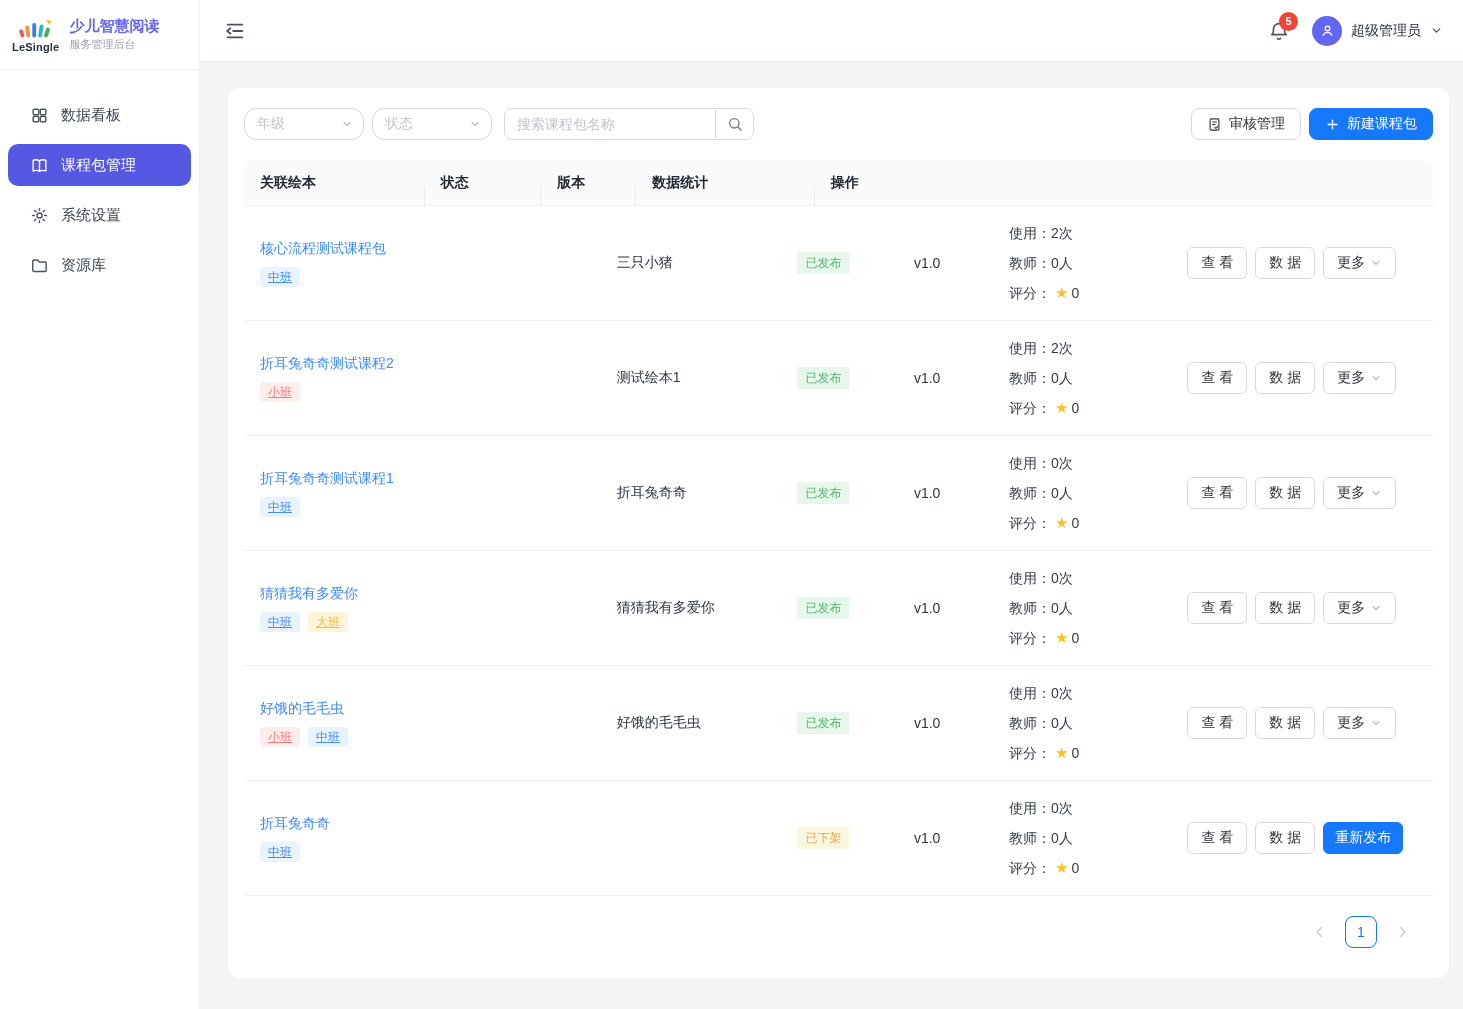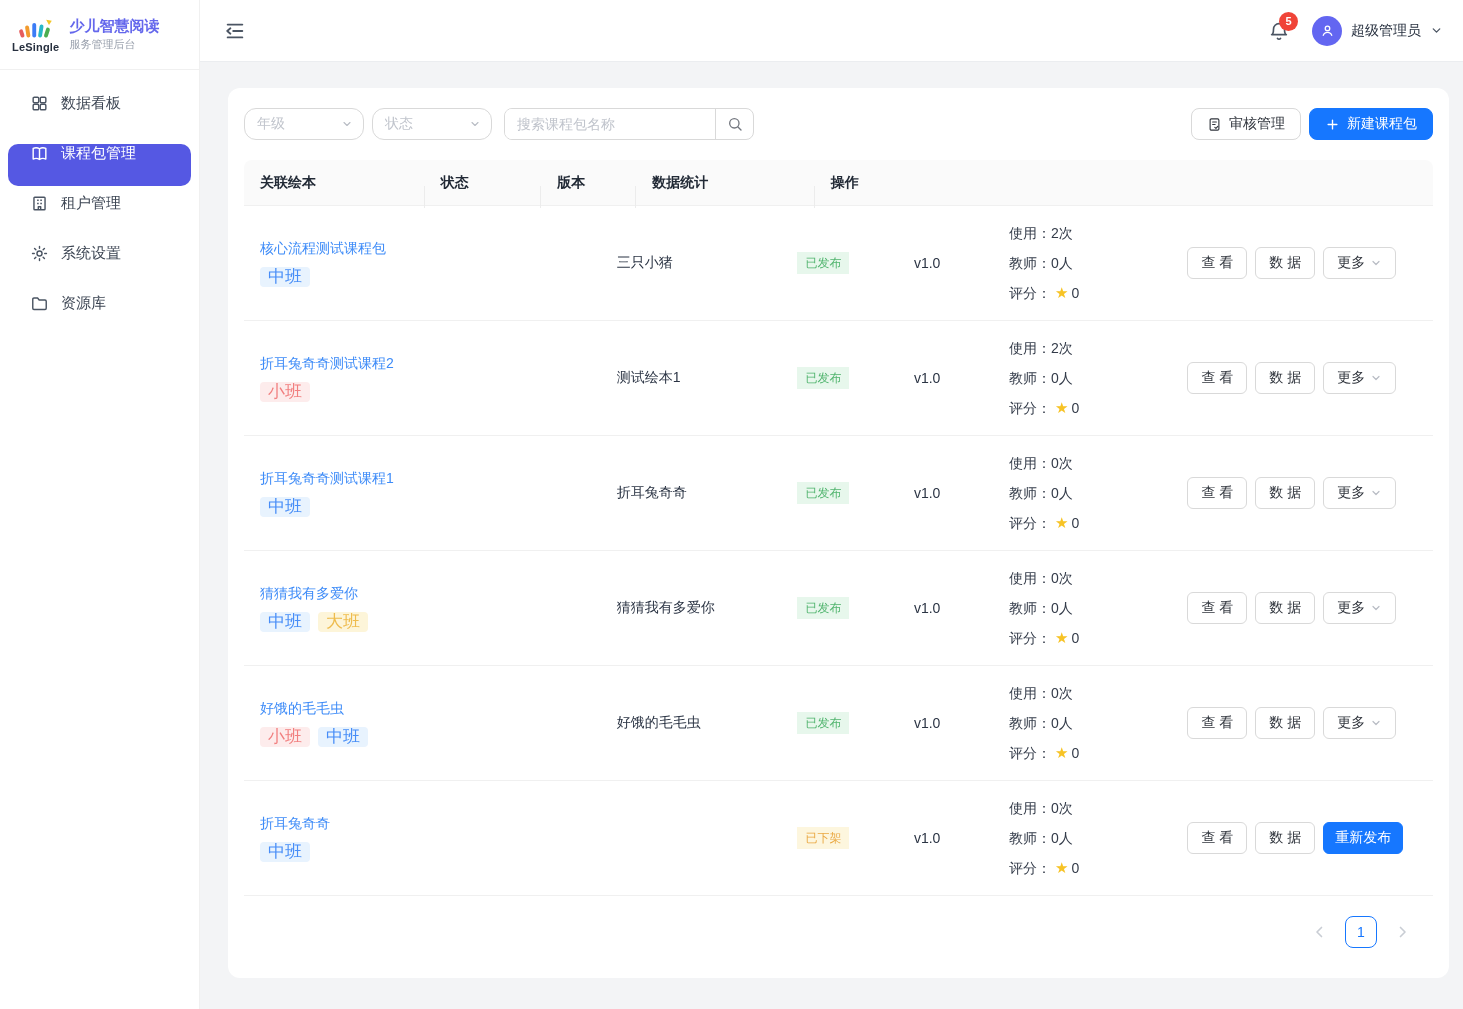--- a/index.html
+++ b/index.html
@@ -20,21 +20,21 @@
   .app{display:flex;width:100%;height:100%;}
 
   
   .sidebar{width:200px;min-width:200px;background:#fff;border-right:1px solid var(--border);display:flex;flex-direction:column;}
   .logo{height:70px;display:flex;align-items:center;gap:10px;padding:0 12px;border-bottom:1px solid var(--border);}
   .logo-left{display:flex;flex-direction:column;align-items:center;}
   .logo-brand{font-size:11px;font-weight:700;color:#27303f;margin-top:-2px;letter-spacing:.2px;}
   .logo-title{font-size:15px;font-weight:700;color:var(--brand-purple);line-height:1.25;}
   .logo-sub{font-size:11px;color:#9aa1ad;margin-top:2px;}
   .menu{padding-top:20px;display:flex;flex-direction:column;}
-  .side-item{height:42px;margin:4px 8px;border-radius:10px;display:flex;align-items:flex-start;gap:12px;padding:0 22px;font-size:15px;color:#3d4654;cursor:pointer;}
+  .side-item{height:42px;margin:4px 8px;border-radius:10px;display:flex;align-items:center;gap:12px;padding:0 22px;font-size:15px;color:#3d4654;cursor:pointer;}
   .side-item .side-icon{width:19px;height:19px;color:#4b5563;}
   .side-item .side-icon svg{width:19px;height:19px;}
   .side-item.active{background:var(--sidebar-active);color:#fff;}
   .side-item.active .side-icon{color:#fff;}
 
   
   .main-col{flex:1;display:flex;flex-direction:column;min-width:0;}
   .topbar{height:62px;background:#fff;border-bottom:1px solid #ebedf0;display:flex;align-items:center;padding:0 20px 0 24px;}
   .collapse{width:22px;height:22px;color:#4b5563;cursor:pointer;}
   .collapse svg{width:22px;height:22px;}
@@ -76,21 +76,21 @@
   .col-name{width:30%;}
   .col-book{width:15.2%;}
   .col-status{width:9.8%;}
   .col-version{width:8%;}
   .col-stats{width:15%;}
   .col-ops{flex:1;}
   .tr{display:flex;align-items:center;height:115px;border-bottom:1px solid var(--border);}
   .td{padding:0 16px;font-size:14px;color:#2b3444;}
   .row-link{color:var(--link);text-decoration:none;font-size:14px;cursor:pointer;display:inline-block;}
   .tag-row{display:flex;gap:8px;margin-top:9px;}
-  .tag{font-size:17px;line-height:20px;padding:0 8px;border-radius:4px;}
+  .tag{font-size:12px;line-height:20px;padding:0 8px;border-radius:4px;text-decoration:underline;}
   .tag-blue{background:var(--tag-blue-bg);color:var(--tag-blue-text);}
   .tag-red{background:var(--tag-red-bg);color:var(--tag-red-text);}
   .tag-yellow{background:var(--tag-yellow-bg);color:var(--tag-yellow-text);}
   .badge-status{font-size:12px;line-height:22px;padding:0 8px;border-radius:0;display:inline-block;}
   .badge-published{background:var(--status-published-bg);color:var(--status-published-text);}
   .badge-unpublished{background:var(--status-unpublished-bg);color:var(--status-unpublished-text);}
   .stat-line{line-height:30px;font-size:14px;color:#333b49;white-space:nowrap;}
   .stat-line .star{color:var(--star);font-size:15px;margin:0 3px 0 4px;}
   .ops-wrap{display:flex;gap:8px;align-items:center;}
   .btn.sm{padding:0 13px;border-radius:6px;height:32px;gap:5px;}
@@ -142,30 +142,20 @@
   <div class="side-item active">
     <span class="side-icon">
             <svg viewBox="0 0 24 24" fill="none" stroke="currentColor" stroke-width="1.8" stroke-linejoin="round">
               <path d="M12 6c-2.5-1.6-5.5-1.6-8-.5V19c2.5-1.1 5.5-1.1 8 .5 2.5-1.6 5.5-1.6 8-.5V5.5c-2.5-1.1-5.5-1.1-8 .5z"></path>
               <path d="M12 6v13.5"></path>
             </svg>
           </span>
     <span class="side-label">课程包管理</span>
   </div>
 
-  <div class="side-item">
-    <span class="side-icon">
-            <svg viewBox="0 0 24 24" fill="none" stroke="currentColor" stroke-width="1.8" stroke-linejoin="round">
-              <rect x="5" y="4" width="14" height="16" rx="1"></rect>
-              <path d="M9 8h2M13 8h2M9 12h2M13 12h2"></path>
-              <path d="M10.5 20v-4h3v4"></path>
-            </svg>
-          </span>
-    <span class="side-label">租户管理</span>
-  </div>
 
   <div class="side-item">
     <span class="side-icon">
             <svg viewBox="0 0 24 24" fill="none" stroke="currentColor" stroke-width="1.8" stroke-linecap="round">
               <circle cx="12" cy="12" r="3.2"></circle>
               <path d="M12 3.2v2.2M12 18.6v2.2M3.2 12h2.2M18.6 12h2.2M5.8 5.8l1.6 1.6M16.6 16.6l1.6 1.6M18.2 5.8l-1.6 1.6M7.4 16.6l-1.6 1.6"></path>
             </svg>
           </span>
     <span class="side-label">系统设置</span>
   </div>

